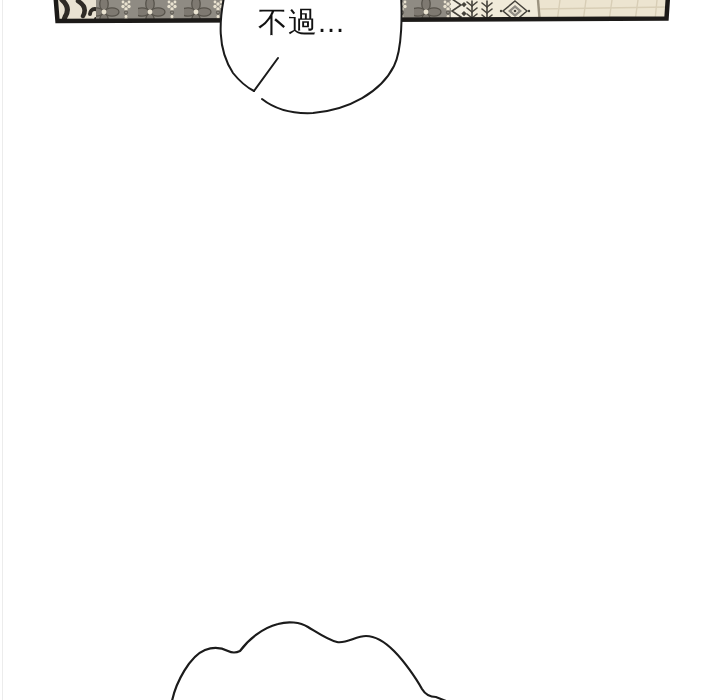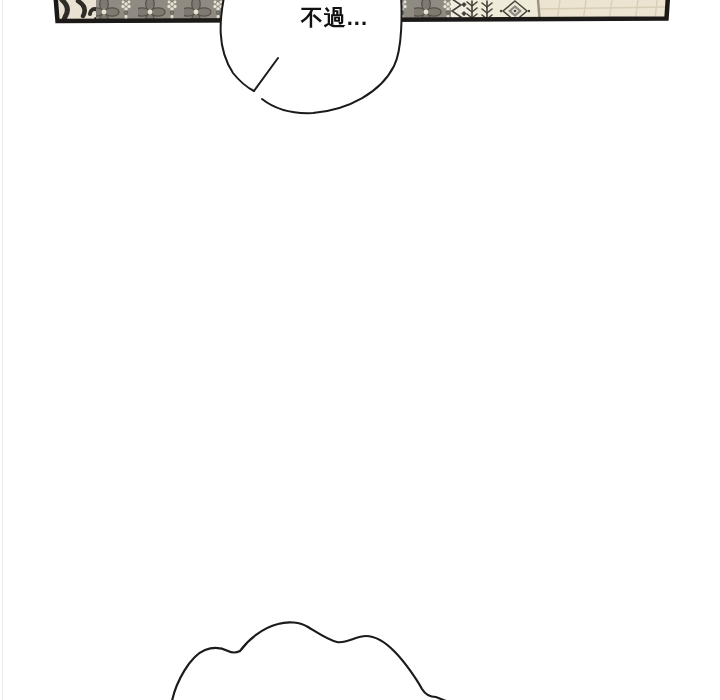--- a/index.html
+++ b/index.html
@@ -28,23 +28,23 @@
   .art {
     position: absolute;
     left: 0;
     top: 0;
   }
   .bubble-text {
     position: absolute;
     left: 258px;
     top: 3px;
     width: 110px;
-    text-align: right;
-    font-size: 22px;
-    font-weight: 700;
+    text-align: left;
+    font-size: 29px;
+    font-weight: 400;
     letter-spacing: 1px;
     color: #111111;
     white-space: nowrap;
   }
 </style>
 </head>
 <body>
 
 <div class="canvas">
 

